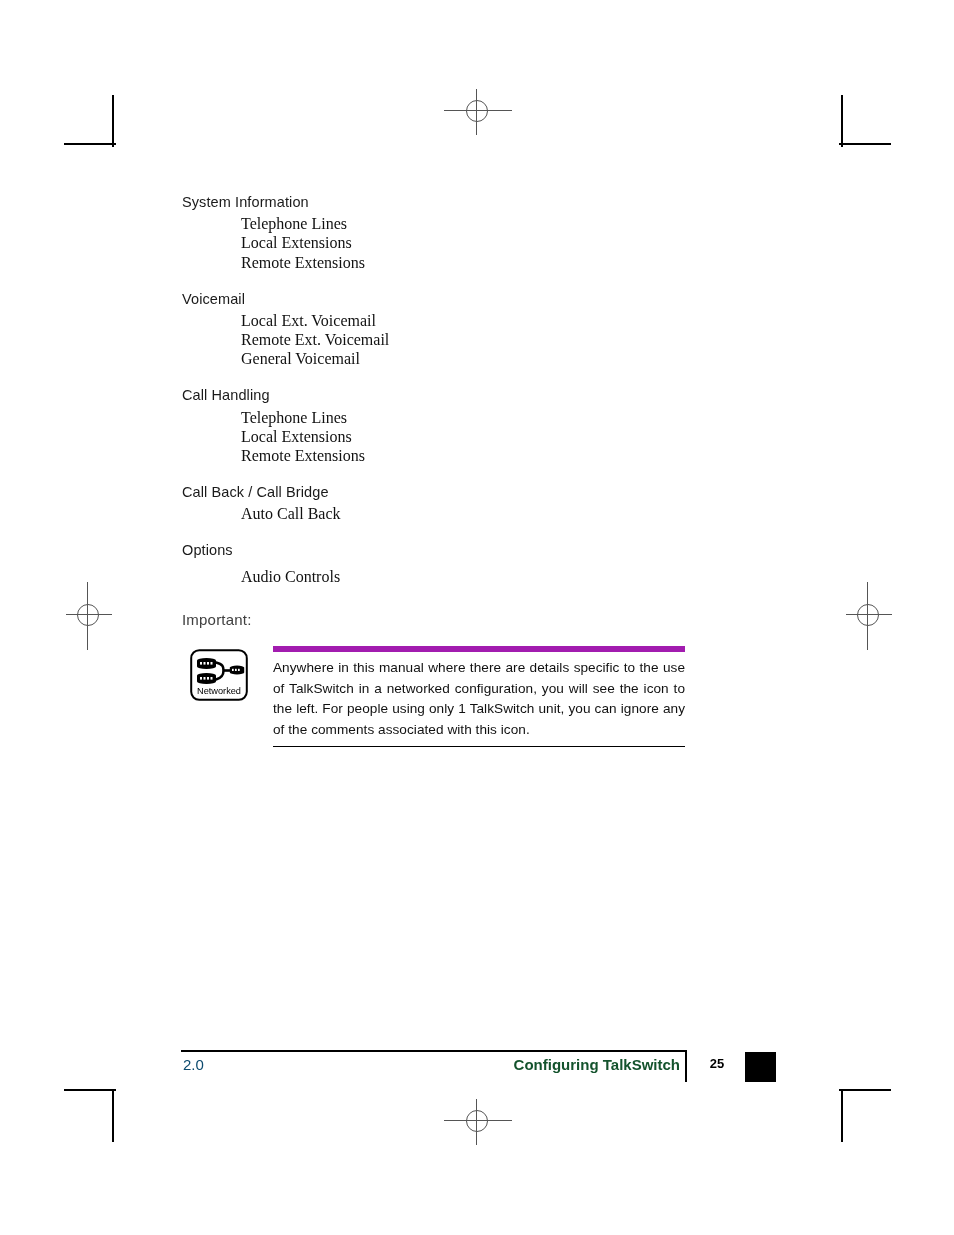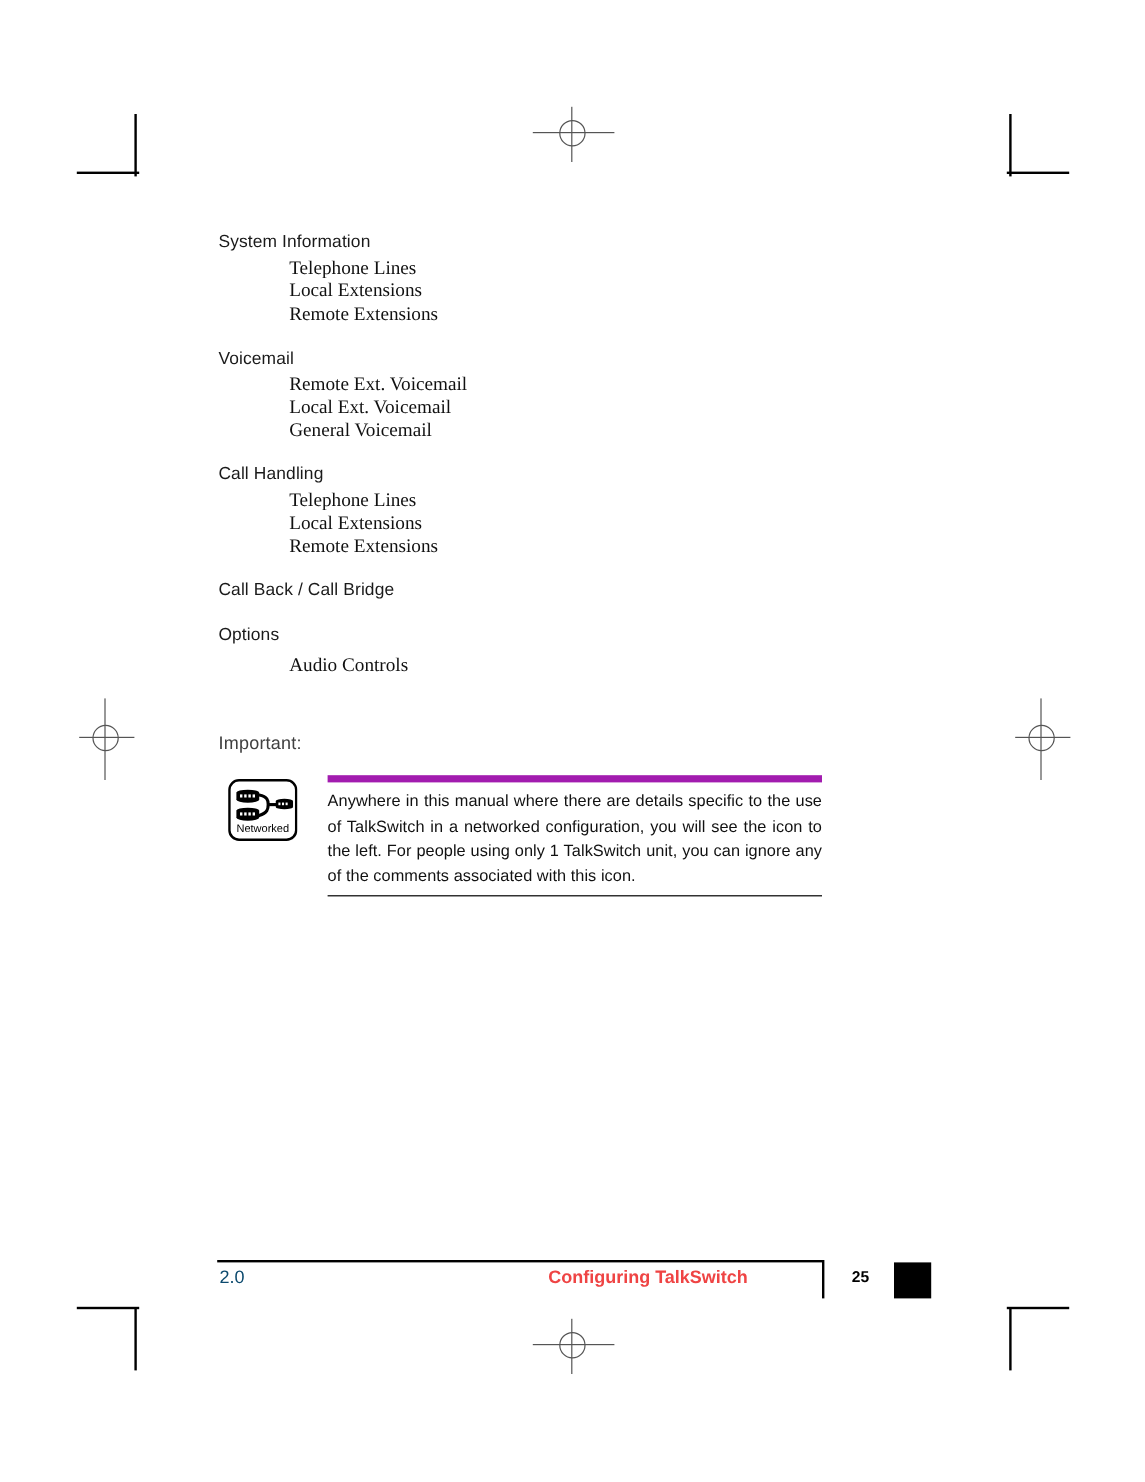--- a/index.html
+++ b/index.html
@@ -155,24 +155,24 @@
     left: 183px;
     top: 1056px;
     font-size: 15px;
     color: #0c4a6e;
   }
   .footer-section {
     position: absolute;
     left: 400px;
     top: 1056px;
     width: 280px;
-    text-align: center;
+    text-align: right;
     font-size: 15px;
     font-weight: bold;
-    color: #ef4444;
+    color: #14532d;
   }
   .footer-divider {
     position: absolute;
     left: 685px;
     top: 1050px;
     width: 2px;
     height: 32px;
     background: #000;
   }
   .footer-pageno {
@@ -237,37 +237,40 @@
       <ul class="group-items">
         <li>Telephone Lines</li>
         <li>Local Extensions</li>
         <li>Remote Extensions</li>
       </ul>
     </div>
 
     <div class="group">
       <div class="group-title">Voicemail</div>
       <ul class="group-items">
+        <li>Local Ext. Voicemail</li>
         <li>Remote Ext. Voicemail</li>
-        <li>Local Ext. Voicemail</li>
         <li>General Voicemail</li>
       </ul>
     </div>
 
     <div class="group">
       <div class="group-title">Call Handling</div>
       <ul class="group-items">
         <li>Telephone Lines</li>
         <li>Local Extensions</li>
         <li>Remote Extensions</li>
       </ul>
     </div>
 
     <div class="group">
       <div class="group-title">Call Back / Call Bridge</div>
+      <ul class="group-items">
+        <li>Auto Call Back</li>
+      </ul>
     </div>
 
     <div class="group spaced">
       <div class="group-title">Options</div>
       <ul class="group-items">
         <li>Audio Controls</li>
       </ul>
     </div>
 
   </div>

